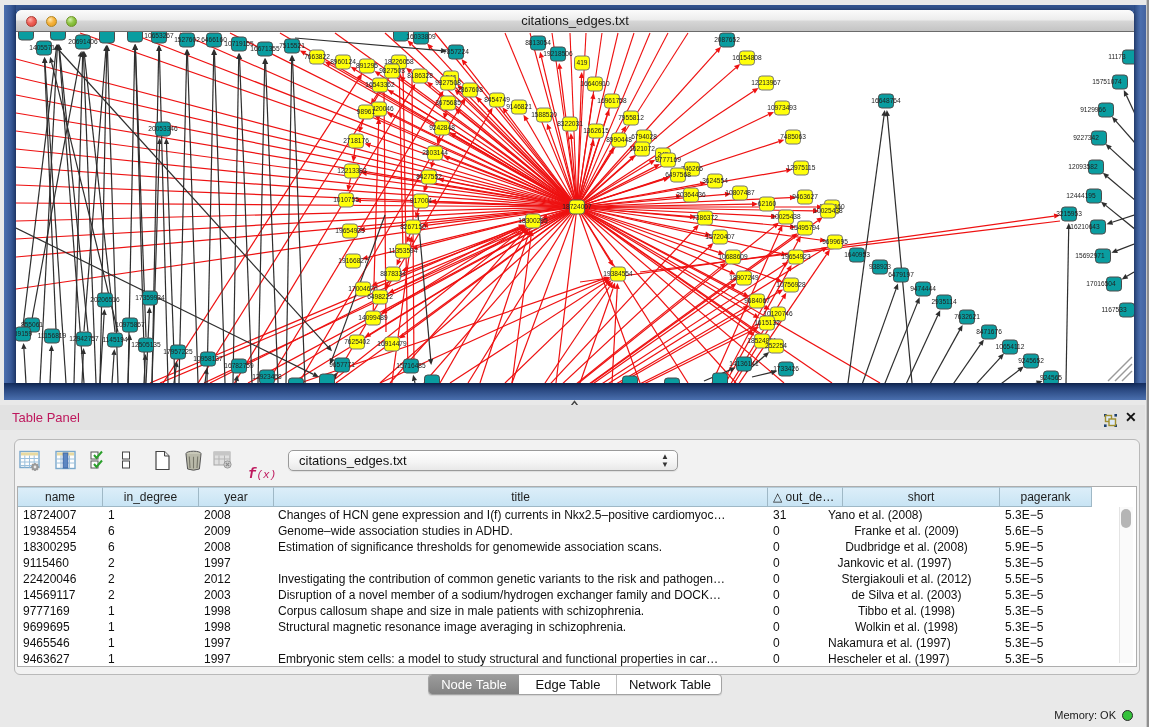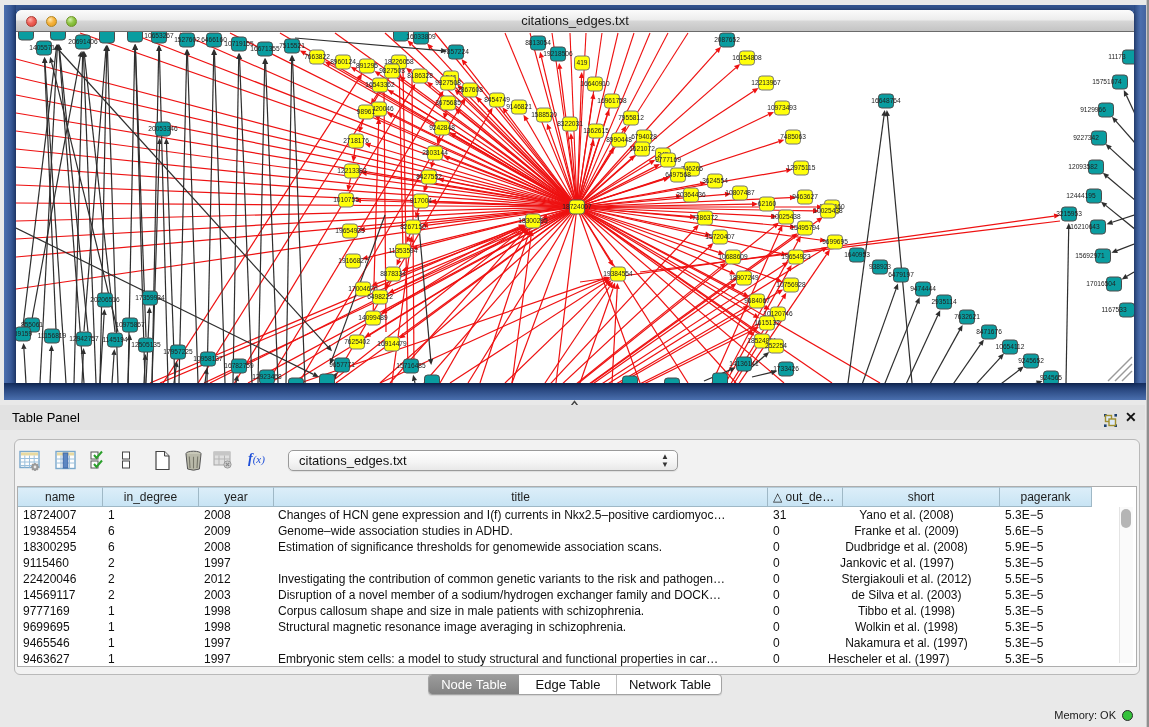--- a/index.html
+++ b/index.html
@@ -18,21 +18,21 @@
  background:linear-gradient(180deg,#fbfbfb 0%,#ededed 45%,#d5d5d5 55%,#c4c4c4 100%);
  border-bottom:1px solid #6b6b6b}
 #title{width:100%;text-align:center;font-size:13px;color:#1a1a1a;line-height:21px}
 .tl{top:6px;width:11px;height:11px;border-radius:50%}
 #tl-r{left:10px;background:radial-gradient(circle at 35% 30%,#ffb3ad 0%,#ee6158 45%,#d63e35 100%);border:1px solid #ad3b33}
 #tl-y{left:30px;background:radial-gradient(circle at 35% 30%,#ffe9b0 0%,#f6b23c 45%,#e09a1f 100%);border:1px solid #b3851e}
 #tl-g{left:50px;background:radial-gradient(circle at 35% 30%,#d4f0b0 0%,#8fc543 45%,#6aa525 100%);border:1px solid #6f9427}
 #canvas{left:0;top:22px;width:1118px;height:351px;background:#fff;overflow:hidden}
 
 #tp-head{left:0;top:405px;width:1145px;height:25px;background:#e2e2e2}
-#tp-title{left:12px;top:0;height:25px;line-height:25px;font-size:13px;color:#000000}
+#tp-title{left:12px;top:0;height:25px;line-height:25px;font-size:13px;color:#be185d}
 #tp-float{left:1103px;top:413px}
 #tp-x{left:1125px;top:409px;font-size:14px;font-weight:bold;color:#111}
 #caret{left:570px;top:400px;width:9px;height:6px;z-index:30}
 #caret svg{display:block}
 #panel{left:14px;top:439px;width:1126px;height:236px;border:1px solid #b9b9b9;
  border-radius:6px;background:#f2f2f2}
 
 .ic{position:absolute;top:450px}
 #combo{left:288px;top:450px;width:390px;height:21px;border:1px solid #9a9a9a;border-radius:5px;
  background:linear-gradient(180deg,#fff 0%,#f4f4f4 60%,#e8e8e8 100%);
@@ -895,38 +895,38 @@
  </svg></div>
  <div class="ic" style="left:213px"><svg width="20" height="20">
    <rect x="1" y="2" width="16" height="13" fill="#e0e0e0" stroke="#a5a5a5"></rect>
    <rect x="1" y="2" width="16" height="3.5" fill="#c6c6c6"></rect>
    <line x1="1" y1="9" x2="17" y2="9" stroke="#b5b5b5"></line>
         <line x1="6" y1="5.5" x2="6" y2="15" stroke="#b5b5b5"></line>
         <line x1="11.5" y1="5.5" x2="11.5" y2="15" stroke="#b5b5b5"></line>
    <circle cx="14.5" cy="14.5" r="3.6" fill="#cfcfcf" stroke="#9a9a9a"></circle>
    <path d="M12.8 12.8 L16.2 16.2 M16.2 12.8 L12.8 16.2" stroke="#8a8a8a" stroke-width="1.2"></path>
  </svg></div>
- <div class="ic" style="left:248px;top:451px;font-size:14px;font-style:italic;font-family:Liberation Serif, serif;color:#1d4ed8"><b>f</b><span style="font-size:11px">(x)</span></div>
+ <div class="ic" style="left:248px;top:466px;font-size:14px;font-style:italic;font-family:Liberation Mono, monospace;color:#be185d"><b>f</b><span style="font-size:11px">(x)</span></div>
  <div class="abs" id="combo">citations_edges.txt<span class="arr">▲<br>▼</span></div>
 
  <div class="abs" id="tablewrap"></div>
  <div class="th" style="left:18px;width:85px">name</div>
  <div class="th" style="left:103px;width:96px">in_degree</div>
  <div class="th" style="left:199px;width:75px">year</div>
  <div class="th" style="left:274px;width:494px">title</div>
  <div class="th" style="left:768px;width:75px;text-align:left;padding-left:5px">△ out_de…</div>
  <div class="th" style="left:843px;width:157px">short</div>
  <div class="th" style="left:1000px;width:92px">pagerank</div>
  <div class="tr" style="top:507px">
       <span style="left:23px">18724007</span>
       <span style="left:108px">1</span>
       <span style="left:204px">2008</span>
       <span style="left:278px">Changes of HCN gene expression and I(f) currents in Nkx2.5–positive cardiomyoc…</span>
       <span style="left:773px">31</span>
-      <span style="left:828px;width:157px;text-align:center">Yano et al. (2008)</span>
+      <span style="left:828px;width:157px;text-align:left">Yano et al. (2008)</span>
       <span style="left:1005px">5.3E−5</span>
     </div>
     <div class="tr" style="top:523px">
       <span style="left:23px">19384554</span>
       <span style="left:108px">6</span>
       <span style="left:204px">2009</span>
       <span style="left:278px">Genome–wide association studies in ADHD.</span>
       <span style="left:773px">0</span>
       <span style="left:828px;width:157px;text-align:center">Franke et al. (2009)</span>
       <span style="left:1005px">5.6E−5</span>
@@ -938,21 +938,21 @@
       <span style="left:278px">Estimation of significance thresholds for genomewide association scans.</span>
       <span style="left:773px">0</span>
       <span style="left:828px;width:157px;text-align:center">Dudbridge et al. (2008)</span>
       <span style="left:1005px">5.9E−5</span>
     </div>
     <div class="tr" style="top:555px">
       <span style="left:23px">9115460</span>
       <span style="left:108px">2</span>
       <span style="left:204px">1997</span>
       <span style="left:773px">0</span>
-      <span style="left:840px;width:157px;">Jankovic et al. (1997)</span>
+      <span style="left:816px;width:157px;text-align:center">Jankovic et al. (1997)</span>
       <span style="left:1005px">5.3E−5</span>
     </div>
     <div class="tr" style="top:571px">
       <span style="left:23px">22420046</span>
       <span style="left:108px">2</span>
       <span style="left:204px">2012</span>
       <span style="left:278px">Investigating the contribution of common genetic variants to the risk and pathogen…</span>
       <span style="left:773px">0</span>
       <span style="left:828px;width:157px;text-align:center">Stergiakouli et al. (2012)</span>
       <span style="left:1005px">5.5E−5</span>
@@ -982,21 +982,21 @@
       <span style="left:278px">Structural magnetic resonance image averaging in schizophrenia.</span>
       <span style="left:773px">0</span>
       <span style="left:828px;width:157px;text-align:center">Wolkin et al. (1998)</span>
       <span style="left:1005px">5.3E−5</span>
     </div>
     <div class="tr" style="top:635px">
       <span style="left:23px">9465546</span>
       <span style="left:108px">1</span>
       <span style="left:204px">1997</span>
       <span style="left:773px">0</span>
-      <span style="left:828px;width:157px;text-align:center">Nakamura et al. (1997)</span>
+      <span style="left:828px;width:157px;text-align:left">Nakamura et al. (1997)</span>
       <span style="left:1005px">5.3E−5</span>
     </div>
     <div class="tr" style="top:651px">
       <span style="left:23px">9463627</span>
       <span style="left:108px">1</span>
       <span style="left:204px">1997</span>
       <span style="left:278px">Embryonic stem cells: a model to study structural and functional properties in car…</span>
       <span style="left:773px">0</span>
       <span style="left:828px;width:157px;text-align:left">Hescheler et al. (1997)</span>
       <span style="left:1005px">5.3E−5</span>

